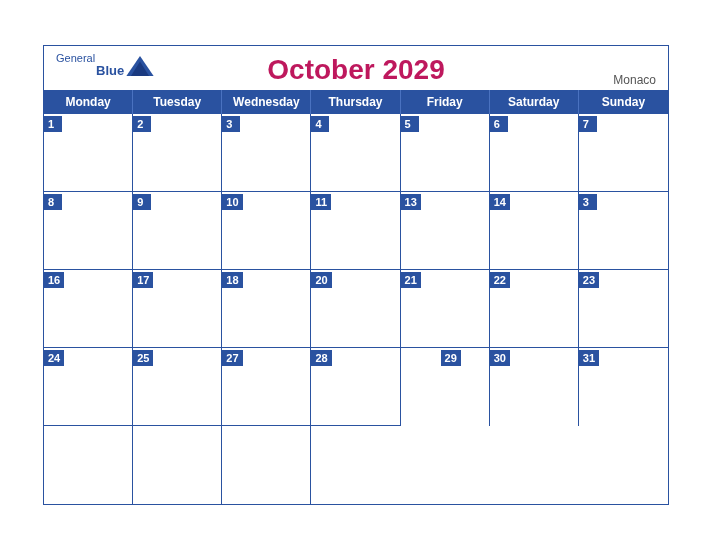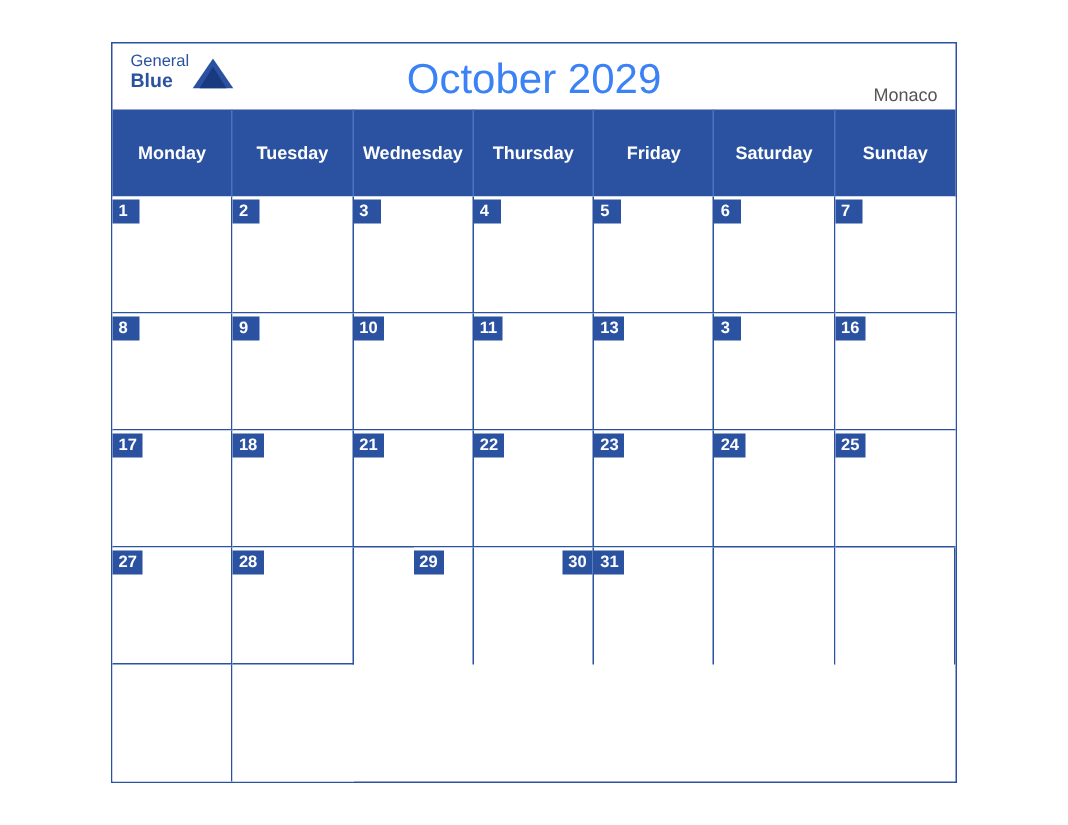--- a/index.html
+++ b/index.html
@@ -6,21 +6,21 @@
     body {
       font-family: Arial, sans-serif;
       background: #fff;
       display: flex;
       justify-content: center;
       align-items: center;
       width: 712px;
       height: 550px;
     }
     .calendar-wrapper {
-      width: 564px;
+      width: 626px;
       border: 1px solid #2a52a0;
       background: #fff;
     }
     .calendar-header {
       display: flex;
       align-items: center;
       justify-content: center;
       padding: 8px 12px 4px 12px;
       position: relative;
     }
@@ -36,55 +36,56 @@
       font-size: 11px;
       color: #2a52a0;
       font-weight: normal;
       line-height: 1.1;
     }
     .logo-text-blue {
       font-size: 13px;
       color: #2a52a0;
       font-weight: bold;
       line-height: 1.1;
+      margin-left: 40px;
     }
     .logo-icon {
       width: 28px;
       height: 20px;
       margin-top: 1px;
     }
     .logo-row {
       display: flex;
       align-items: center;
       gap: 2px;
     }
     .country-label {
       position: absolute;
       right: 12px;
       top: 27px;
       font-size: 12px;
       color: #555;
     }
     .month-title {
       font-size: 28px;
-      color: #3b82f6;
-      font-weight: normal;
+      color: #be185d;
+      font-weight: bold;
       text-align: center;
     }
     .days-header {
       display: grid;
       grid-template-columns: repeat(7, 1fr);
       background: #2a52a0;
     }
     .day-header {
       color: #fff;
       font-size: 12px;
       font-weight: bold;
       text-align: center;
-      padding: 22px 2px;
+      padding: 5px 2px;
       border-right: 1px solid #4a72c0;
     }
     .day-header:last-child {
       border-right: none;
     }
     .calendar-grid {
       display: grid;
       grid-template-columns: repeat(7, 1fr);
       grid-template-rows: repeat(5, 1fr);
     }
@@ -152,32 +153,34 @@
       <div class="day-cell"><span class="day-number-row">3</span></div>
       <div class="day-cell"><span class="day-number-row">4</span></div>
       <div class="day-cell"><span class="day-number-row">5</span></div>
       <div class="day-cell"><span class="day-number-row">6</span></div>
       <div class="day-cell"><span class="day-number-row">7</span></div>
       <div class="day-cell"><span class="day-number-row">8</span></div>
       <div class="day-cell"><span class="day-number-row">9</span></div>
       <div class="day-cell"><span class="day-number-row">10</span></div>
       <div class="day-cell"><span class="day-number-row">11</span></div>
       <div class="day-cell"><span class="day-number-row">13</span></div>
+      <div class="day-cell"><span class="day-number-row">14</span></div>
       <div class="day-cell"><span class="day-number-row">3</span></div>
       <div class="day-cell"><span class="day-number-row">16</span></div>
       <div class="day-cell"><span class="day-number-row">17</span></div>
       <div class="day-cell"><span class="day-number-row">18</span></div>
+      <div class="day-cell"><span class="day-number-row">20</span></div>
       <div class="day-cell"><span class="day-number-row">21</span></div>
       <div class="day-cell"><span class="day-number-row">22</span></div>
       <div class="day-cell"><span class="day-number-row">23</span></div>
       <div class="day-cell"><span class="day-number-row">24</span></div>
       <div class="day-cell"><span class="day-number-row">25</span></div>
       <div class="day-cell"><span class="day-number-row">27</span></div>
       <div class="day-cell"><span class="day-number-row">28</span></div>
       <div class="day-cell last-row" style="border-bottom: none; margin-left: 40px;"><span class="day-number-row">29</span></div>
-      <div class="day-cell last-row" style="border-bottom: none; text-align: right;"><span class="day-number-row">30</span></div>
+      <div class="day-cell last-row" style="border-bottom: none;"><span class="day-number-row">30</span></div>
       <div class="day-cell last-row" style="border-bottom: none;"><span class="day-number-row">31</span></div>
       <div class="empty-cell last-row" style="border-bottom: none;"></div>
       <div class="empty-cell last-row" style="border-bottom: none;"></div>
       <div class="empty-cell last-row" style="border-bottom: none;"></div>
       <div class="empty-cell last-row" style="border-bottom: none; border-right: none;"></div>
     </div>
 </div>
 
 </body></html>

